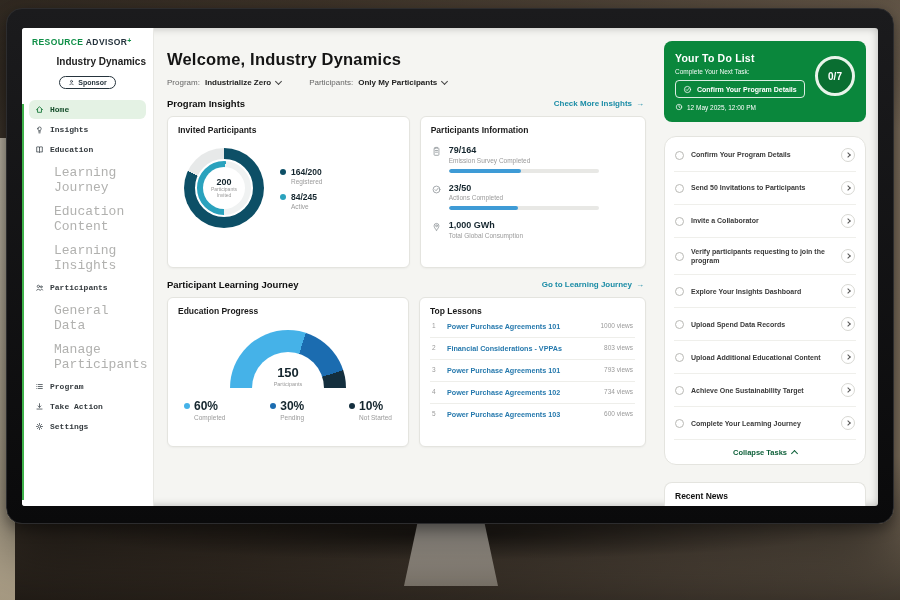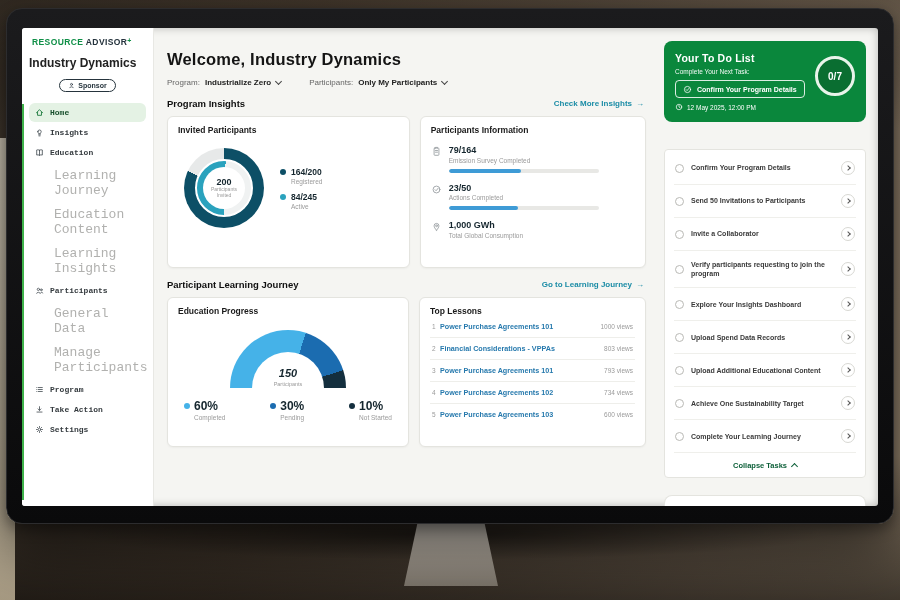--- a/index.html
+++ b/index.html
@@ -30,21 +30,21 @@
     box-shadow:inset 0 0 8px rgba(0,0,0,.25); }
 
   
   .sidebar{ width:132px; flex:none; background:#fff; border-right:1px solid #e8e8e4;
     padding:9px 7px 0; position:relative; }
   .sidebar::before{ content:""; position:absolute; left:0; top:76px; bottom:6px; width:2px; background:#3fb24b; }
   .logo{ font-size:8.5px; font-weight:700; letter-spacing:.4px; padding-left:3px; white-space:nowrap; }
   .logo-res{ color:#0f8f47; }
   .logo-adv{ color:#24323c; }
   .logo-plus{ color:#0f8f47; font-size:7px; position:relative; top:-2px; }
-  .program-name{ text-align:left; font-size:12px; font-weight:700; color:#222; margin-top:9px; }
+  .program-name{ text-align:right; font-size:10px; font-weight:700; color:#222; margin-top:9px; }
   .badge-wrap{ text-align:center; margin-top:5px; }
   .badge{ display:inline-flex; align-items:center; gap:3px; border:1px solid #26343d; border-radius:9px;
     padding:2px 8px; font-size:7px; font-weight:700; color:#26343d; background:#fff; }
   .badge svg{ width:7px; height:7px; }
   nav{ margin-top:10px;font-family:Liberation Mono, monospace; }
   .nav-item{ display:flex; align-items:center; gap:6px; padding:5px 6px; margin:1px 0;
     font-size:8px; font-weight:700; color:#343a3e; border-radius:6px; cursor:pointer; }
   .nav-item .nicon{ display:flex; color:#4a5258; }
   .nav-item .nicon svg{ width:9px; height:9px; }
   .nav-item.active{ background:#e4f2e4; color:#174f2c; }
@@ -93,47 +93,47 @@
   .stat-lab{ font-size:6.5px; color:#9a9a9a; margin-top:1.5px; }
   .bar{ width:150px; height:4px; border-radius:2px; background:#e8e8e5; margin-top:5px; overflow:hidden; }
   .bar-fill{ height:100%; border-radius:2px; background:#3e9bd6; }
 
   .education-card{ width:242px; flex:none; height:150px; }
   .lessons-card{ flex:1; height:150px; padding-top:8px; }
   .gauge{ width:116px; height:58px; position:relative; margin:14px auto 0; }
   .gauge-arc{ position:absolute; inset:0; border-radius:58px 58px 0 0; }
   .gauge-hole{ position:absolute; left:22px; bottom:0; width:72px; height:36px; background:#fff;
     border-radius:72px 72px 0 0; display:flex; flex-direction:column; align-items:center; justify-content:flex-end; }
-  .gauge-val{ font-size:11px; font-weight:700; color:#15262e; line-height:1;font-style:italic; }
+  .gauge-val{ font-size:13px; font-weight:700; color:#15262e; line-height:1; }
   .gauge-lab{ font-size:5.5px; color:#9a9a9a; margin:2px 0 1px; }
   .gauge-legend{ display:flex; justify-content:space-between; margin:11px 6px 0; }
   .gl-top{ display:flex; align-items:center; gap:4px; }
   .gl-val{ font-size:12px; font-weight:700; color:#15262e; }
   .gl-lab{ font-size:6.5px; color:#9a9a9a; margin-left:10px; margin-top:1px; }
 
-  .lesson-row{ display:flex; align-items:center; padding:6px 2px; border-bottom:1px solid #eeeeea; }
+  .lesson-row{ display:flex; gap:7px; padding:6px 2px; border-bottom:1px solid #eeeeea; }
   .lesson-row:last-child{ border-bottom:none; }
   .rank{ font-size:6.5px; color:#9a9a9a; width:8px; flex:none; }
   .lesson-link{ flex:1; font-size:7.2px; font-weight:700; color:#2679ad; cursor:pointer; text-decoration:none; }
   .views{ font-size:6.5px; color:#9a9a9a; flex:none; }
 
   
   .rightpanel{ width:220px; flex:none; padding:13px 12px 0 6px; display:flex; flex-direction:column;gap:8px; }
   .todo-card{ background:#0a873c; border-radius:8px; padding:11px; color:#fff; position:relative; flex:none; }
   .todo-title{ font-size:10.5px; font-weight:700; letter-spacing:.2px; }
   .todo-sub{ font-size:6.5px; margin-top:4px; opacity:.95; }
   .todo-pill{ display:inline-flex; align-items:center; gap:5px; border:1px solid rgba(255,255,255,.85);
     border-radius:4px; padding:3.5px 7px; font-size:7px; font-weight:700; margin-top:5px; cursor:pointer; max-width:140px; }
   .todo-pill svg{ width:9px; height:9px; flex:none; }
   .todo-due{ display:flex; align-items:center; gap:4px; font-size:6.5px; margin-top:5px; }
   .todo-due svg{ width:8px; height:8px; }
   .todo-progress{ position:absolute; right:11px; top:15px; width:40px; height:40px; border-radius:50%;
     border:3.5px solid #e9f4ea; background:#0a6e31; display:flex; align-items:center; justify-content:center;
     font-size:10px; font-weight:700; }
-  .tasks-card{ background:#fff; border:1px solid #e4e4df; border-radius:4px; margin-top:19px; padding:2px 9px 0; flex:none; }
+  .tasks-card{ background:#fff; border:1px solid #e4e4df; border-radius:12px; margin-top:6px; padding:2px 9px 0; flex:none; }
   .task{ display:flex; align-items:center; gap:7px; padding:9px 1px; border-bottom:1px solid #efefeb; cursor:pointer; }
   .task-check{ width:9px; height:9px; border-radius:50%; border:1px solid #b9b9b5; flex:none; }
   .task-label{ flex:1; font-size:7px; font-weight:700; color:#3a3a3a; line-height:1.3; padding-right:2px; }
   .task-go{ width:14px; height:14px; border-radius:50%; border:1px solid #d8d8d3; display:flex;
     align-items:center; justify-content:center; flex:none; }
   .chev-right{ width:4px; height:4px; border-right:1.2px solid #555; border-bottom:1.2px solid #555;
     transform:rotate(-45deg); display:inline-block; margin-left:-1px; }
   .collapse{ display:flex; align-items:center; justify-content:center; gap:5px; padding:8px 0 7px;
     font-size:7.5px; font-weight:700; color:#0c5f38; cursor:pointer; }
   .chev-up{ width:5px; height:5px; border-right:1.3px solid #0c5f38; border-bottom:1.3px solid #0c5f38;

